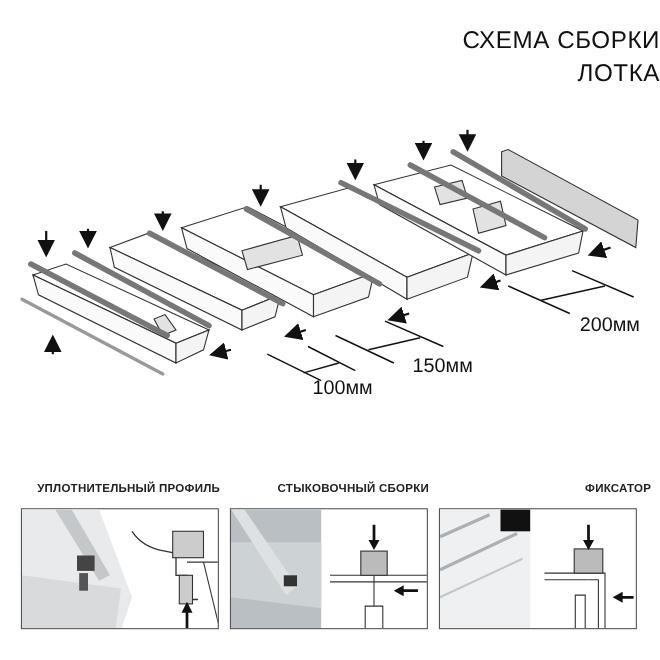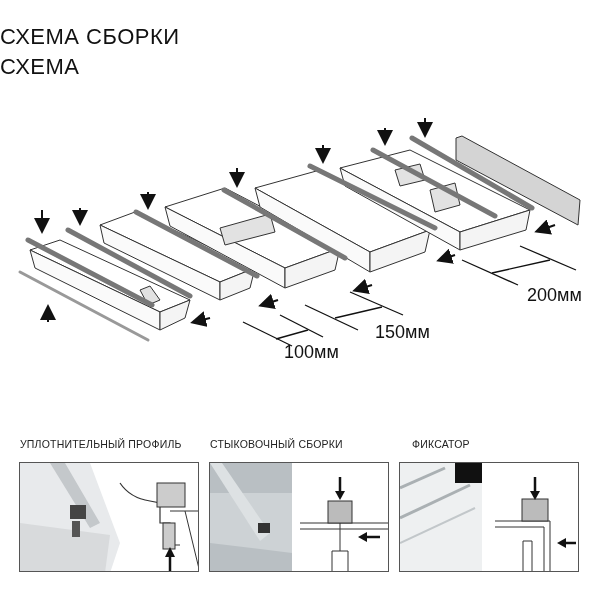--- a/index.html
+++ b/index.html
@@ -1,30 +1,30 @@
 <!DOCTYPE html>
 <html><head>
 <meta charset="utf-8">
 <style>
   html,body{margin:0;padding:0;background:#fff;}
   body{width:600px;height:600px;position:relative;overflow:hidden;font-family:"Liberation Sans",sans-serif;color:#111;}
-  .title{position:absolute;left:0;width:600px;text-align:left;font-size:22px;letter-spacing:0.5px;color:#111;}
+  .title{position:absolute;left:0;width:600px;text-align:right;font-size:22px;letter-spacing:0.5px;color:#111;}
   .t1{top:24px;}
   .t2{top:54px;}
   .main-diagram{position:absolute;left:0;top:100px;width:600px;height:280px;}
   .dim-label{position:absolute;font-size:18px;color:#111;}
-  .panel-title{position:absolute;top:438px;font-size:10.5px;font-weight:normal;text-align:left;letter-spacing:0.2px;color:#222;}
+  .panel-title{position:absolute;top:438px;font-size:10.5px;font-weight:bold;text-align:right;letter-spacing:0.2px;color:#222;}
   .panel{position:absolute;top:462px;width:180px;height:110px;border:1px solid #555;background:#fff;overflow:hidden;box-sizing:border-box;}
   .panel svg{position:absolute;left:0;top:0;}
 </style>
 </head>
 <body>
 
 <div class="title t1">СХЕМА СБОРКИ</div>
-<div class="title t2">СХЕМА</div>
+<div class="title t2">ЛОТКА</div>
 
 <svg class="main-diagram" width="600" height="280" viewBox="0 100 600 280">
   <defs>
     <marker id="ah" markerWidth="8" markerHeight="8" refX="6" refY="4" orient="auto">
       <path d="M0,0 L8,4 L0,8 z" fill="#111"></path>
     </marker>
   </defs>
   <g stroke="#333" stroke-width="1" fill="#fff">
 
     <g>

